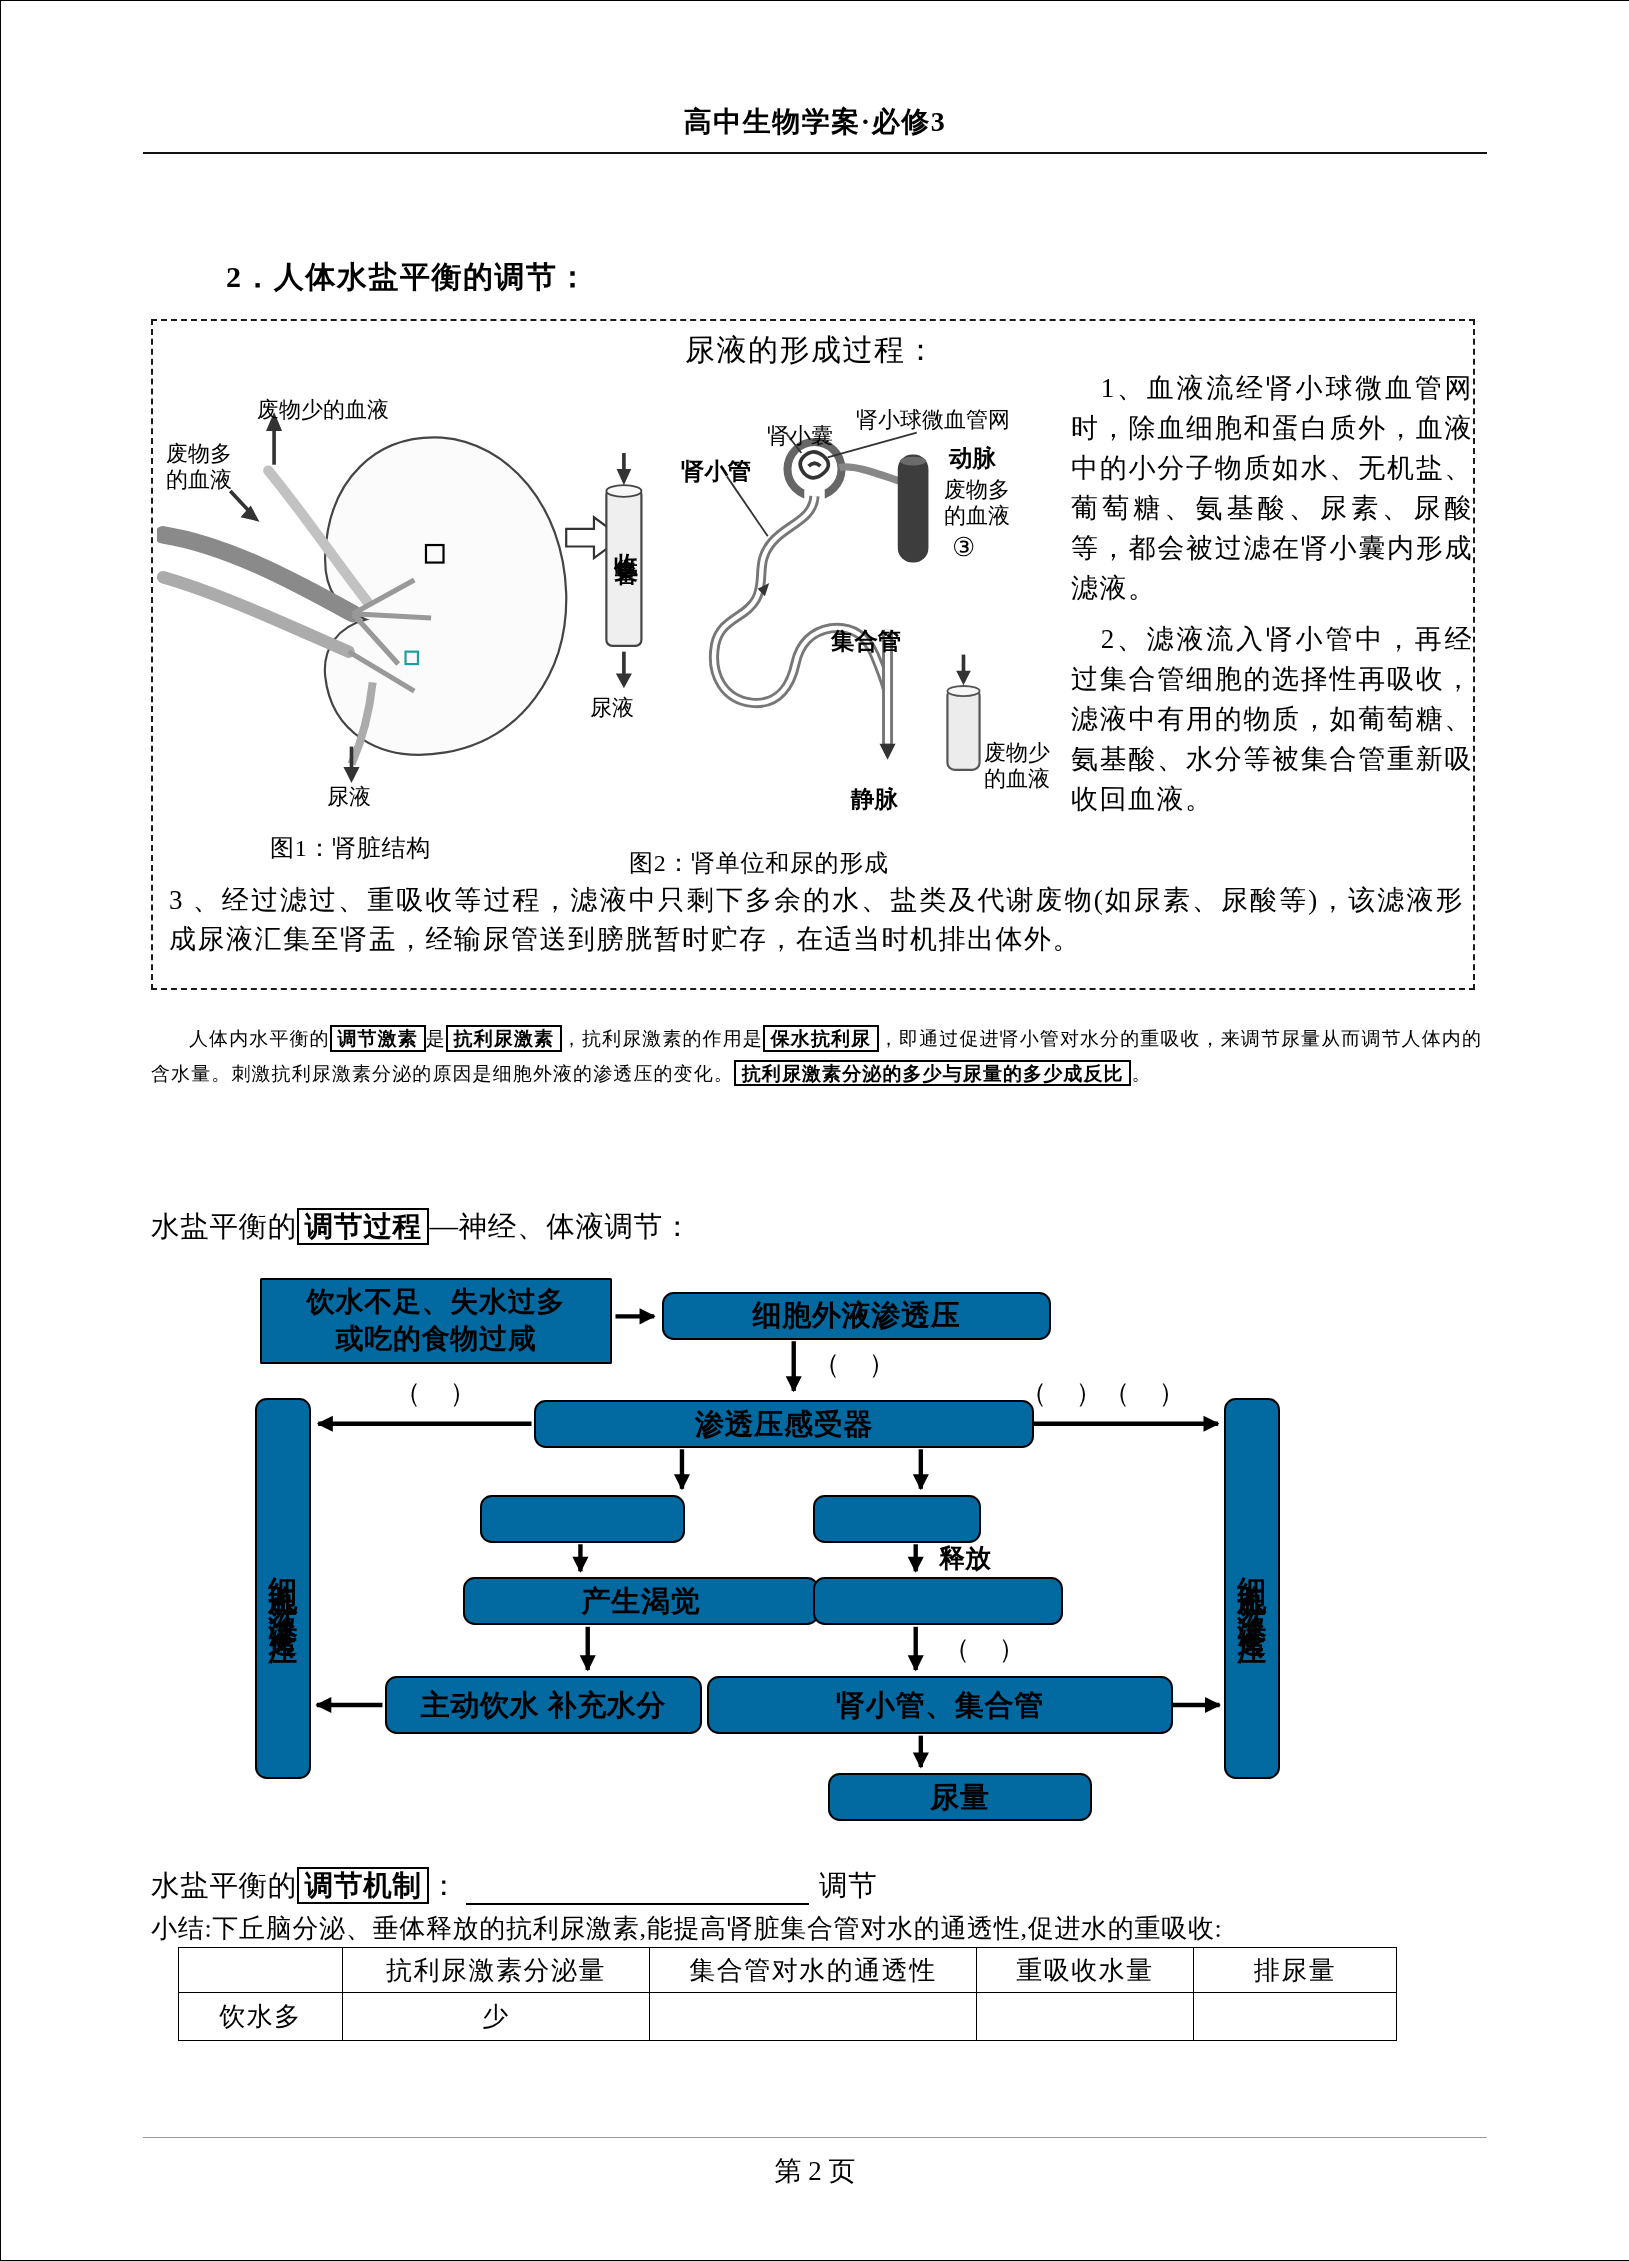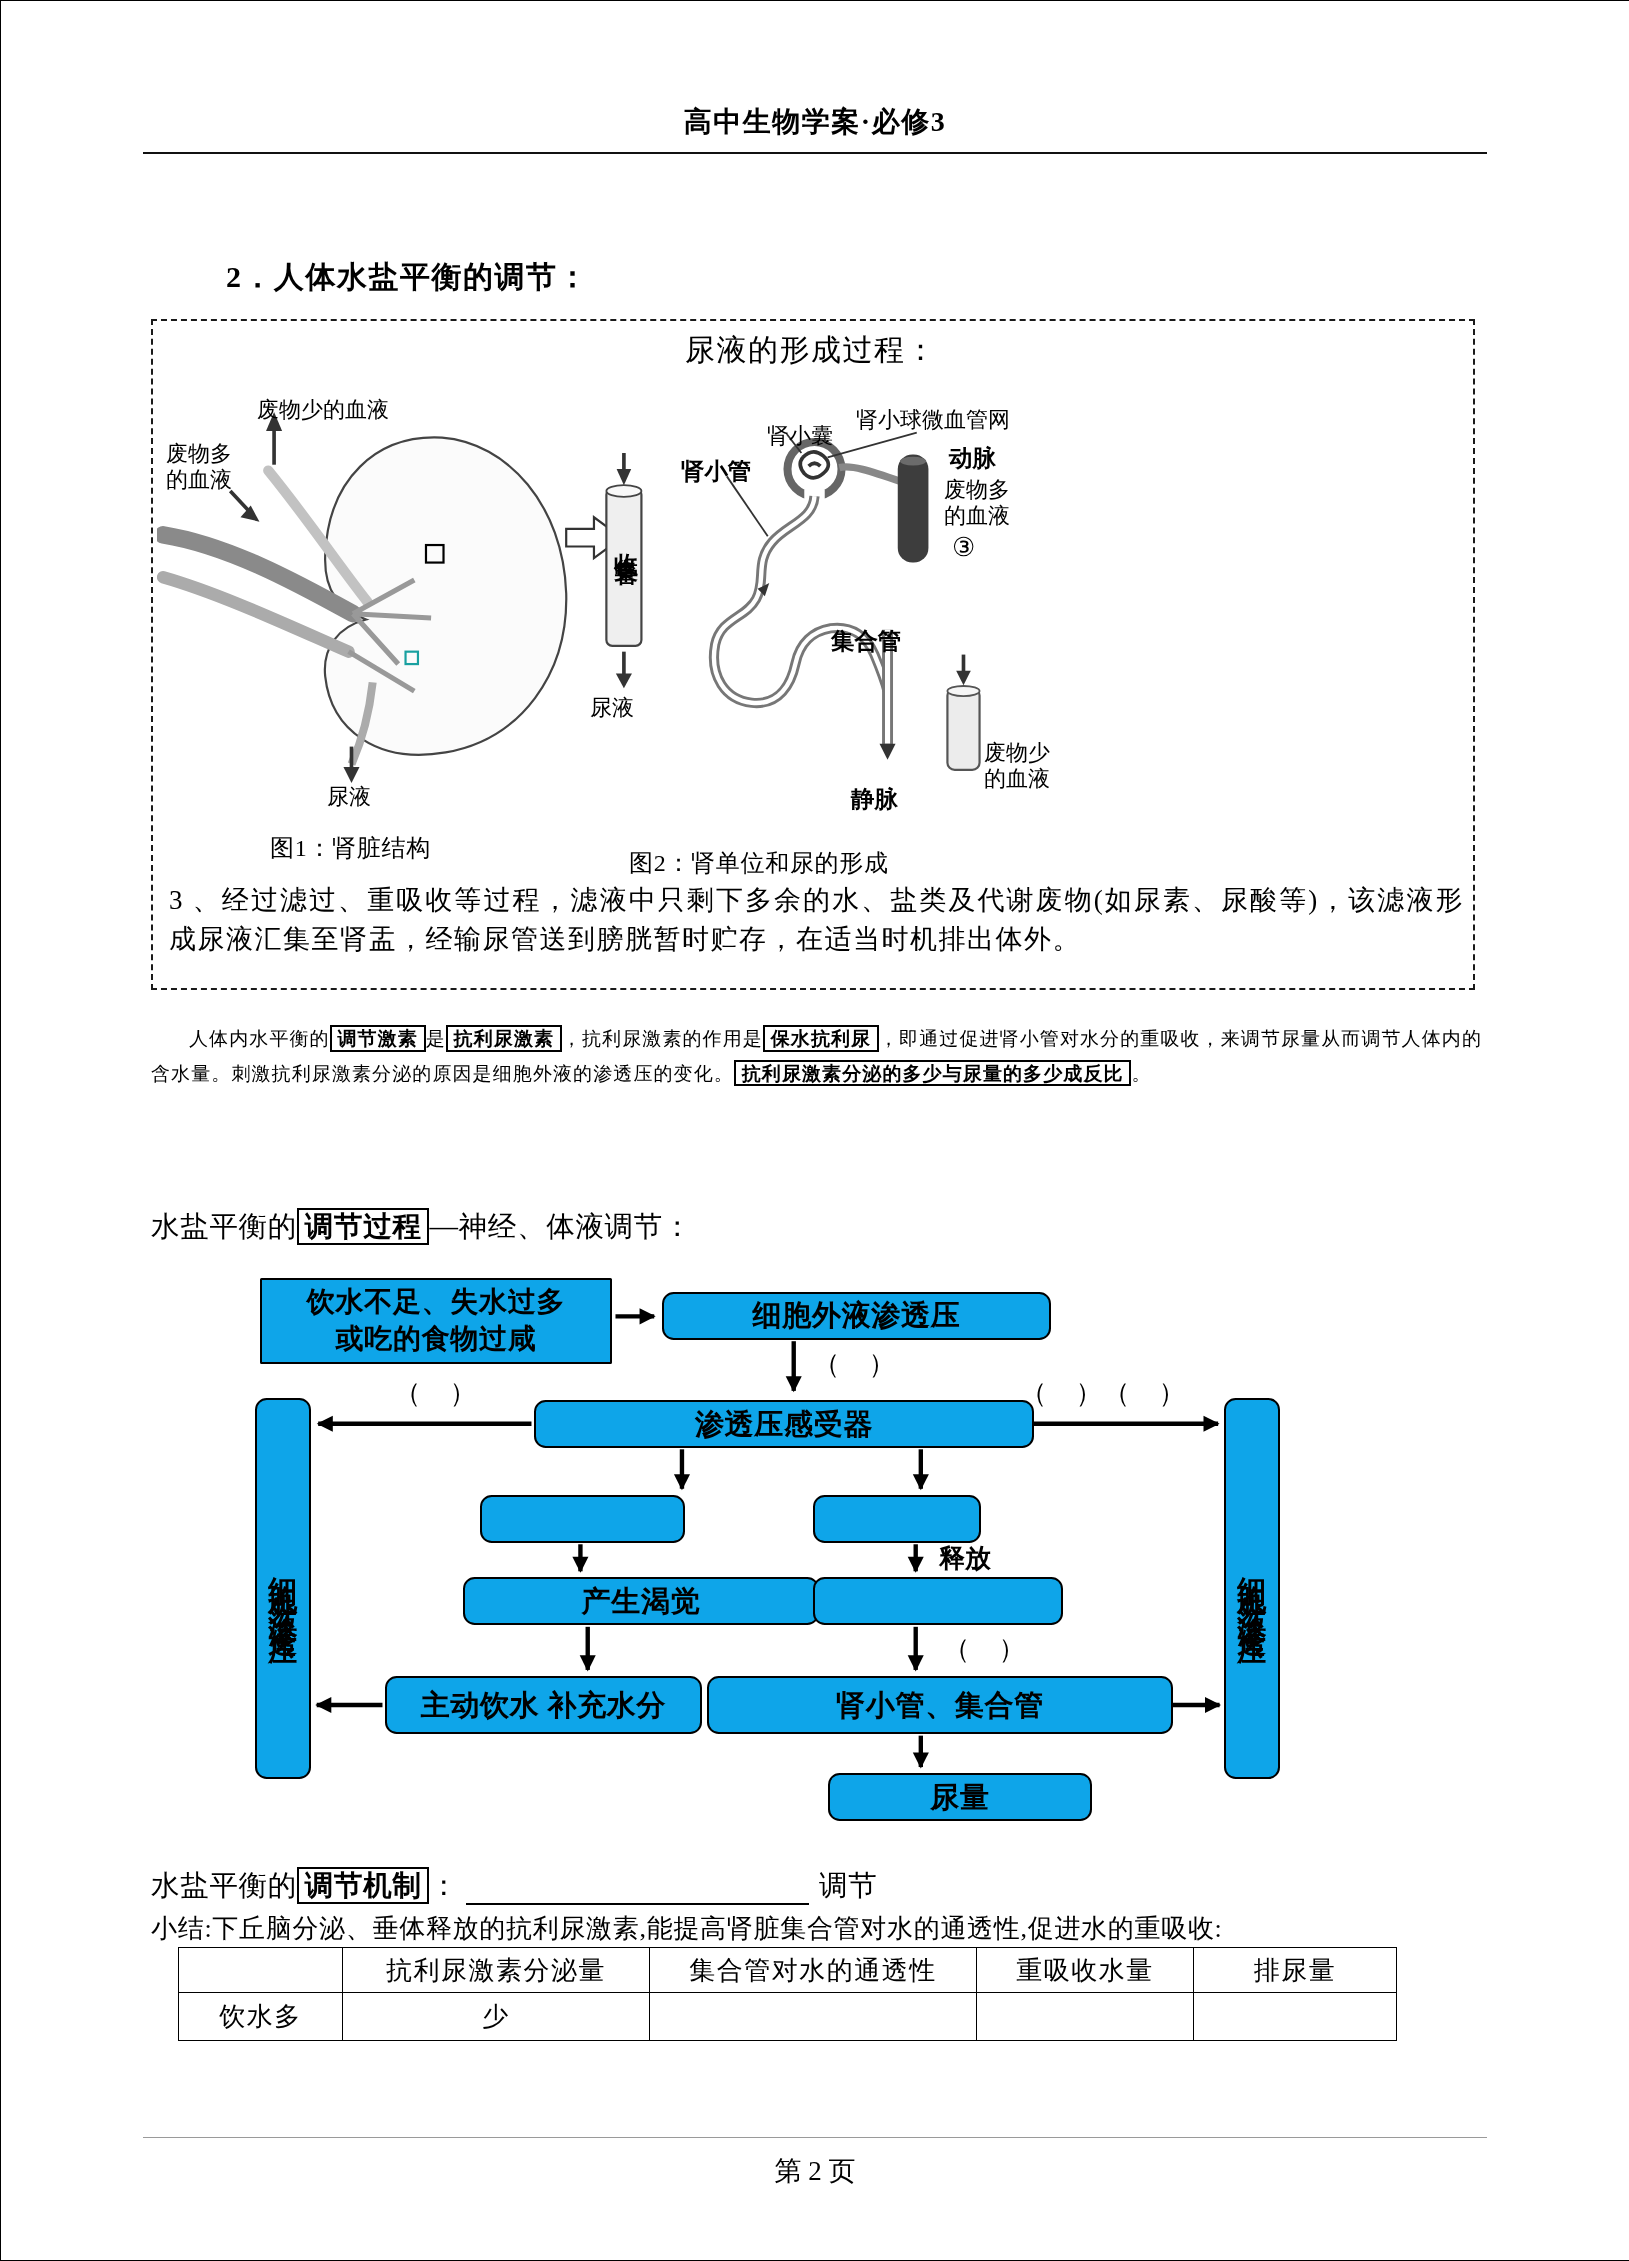--- a/index.html
+++ b/index.html
@@ -35,21 +35,21 @@
 
   
   .para-hormone { top:1021px; left:150px; width:1331px; font-size:19px; line-height:1.82; text-align:justify; text-indent:2em; letter-spacing:1.1px; }
   .boxed { border:2.2px solid #000; font-weight:bold; padding:0.7px 5.8px; }
 
   .fc-heading { top:1207px; left:150px; font-size:28.5px; letter-spacing:0.7px; }
 
   
   .flowchart { top:1273px; left:0; width:1630px; height:561px; }
   .fc-box {
-    position:absolute; border:2.2px solid #000; border-radius:11.7px; background:#0ea5e9;
+    position:absolute; border:2.2px solid #000; border-radius:11.7px; background:#0369a1;
     display:flex; align-items:center; justify-content:center;
     font-weight:bold; font-size:29px; text-align:center; letter-spacing:0.7px;
     white-space:pre-line; line-height:1.32;
   }
   .sharp { border-radius:1.5px; }
   .paren { position:absolute; font-size:27px; letter-spacing:0.7px; }
   .release { position:absolute; font-size:26px; font-weight:bold; }
 
   
   .mech-line { top:1866px; left:150px; font-size:28.5px; letter-spacing:0.7px; }
@@ -166,20 +166,24 @@
     <div class="abs fig-label" style="left:791px; top:156px;">废物多
 的血液</div>
     <div class="abs fig-label" style="left:799px; top:212px; font-size:26px;">③</div>
     <div class="abs fig-label bold" style="left:528px; top:137px;">肾小管</div>
     <div class="abs fig-label bold" style="left:678px; top:307px;">集合管</div>
     <div class="abs fig-label bold" style="left:698px; top:465px;text-align:right;">静脉</div>
     <div class="abs fig-label" style="left:831px; top:419px;">废物少
 的血液</div>
     <div class="abs caption" style="left:476px; top:526px;">图2：肾单位和尿的形成</div>
 
+    <div class="abs right-col">
+      <p>1、血液流经肾小球微血管网时，除血细胞和蛋白质外，血液中的小分子物质如水、无机盐、葡萄糖、氨基酸、尿素、尿酸等，都会被过滤在肾小囊内形成滤液。</p>
+      <p>2、滤液流入肾小管中，再经过集合管细胞的选择性再吸收，滤液中有用的物质，如葡萄糖、氨基酸、水分等被集合管重新吸收回血液。</p>
+    </div>
 
     <p class="abs point3">3 、经过滤过、重吸收等过程，滤液中只剩下多余的水、盐类及代谢废物(如尿素、尿酸等)，该滤液形成尿液汇集至肾盂，经输尿管送到膀胱暂时贮存，在适当时机排出体外。</p>
   </div>
 
   <p class="abs para-hormone">
     <span>人体内水平衡的</span><span class="boxed">调节激素</span><span>是</span><span class="boxed">抗利尿激素</span><span>，抗利尿激素的作用是</span><span class="boxed">保水抗利尿</span><span>，即通过促进肾小管对水分的重吸收，来调节尿量从而调节人体内的含水量。刺激抗利尿激素分泌的原因是细胞外液的渗透压的变化。</span><span class="boxed">抗利尿激素分泌的多少与尿量的多少成反比</span><span>。</span>
   </p>
 
   <p class="abs fc-heading">
     <span>水盐平衡的</span><span class="boxed">调节过程</span><span>—神经、体液调节：</span>

